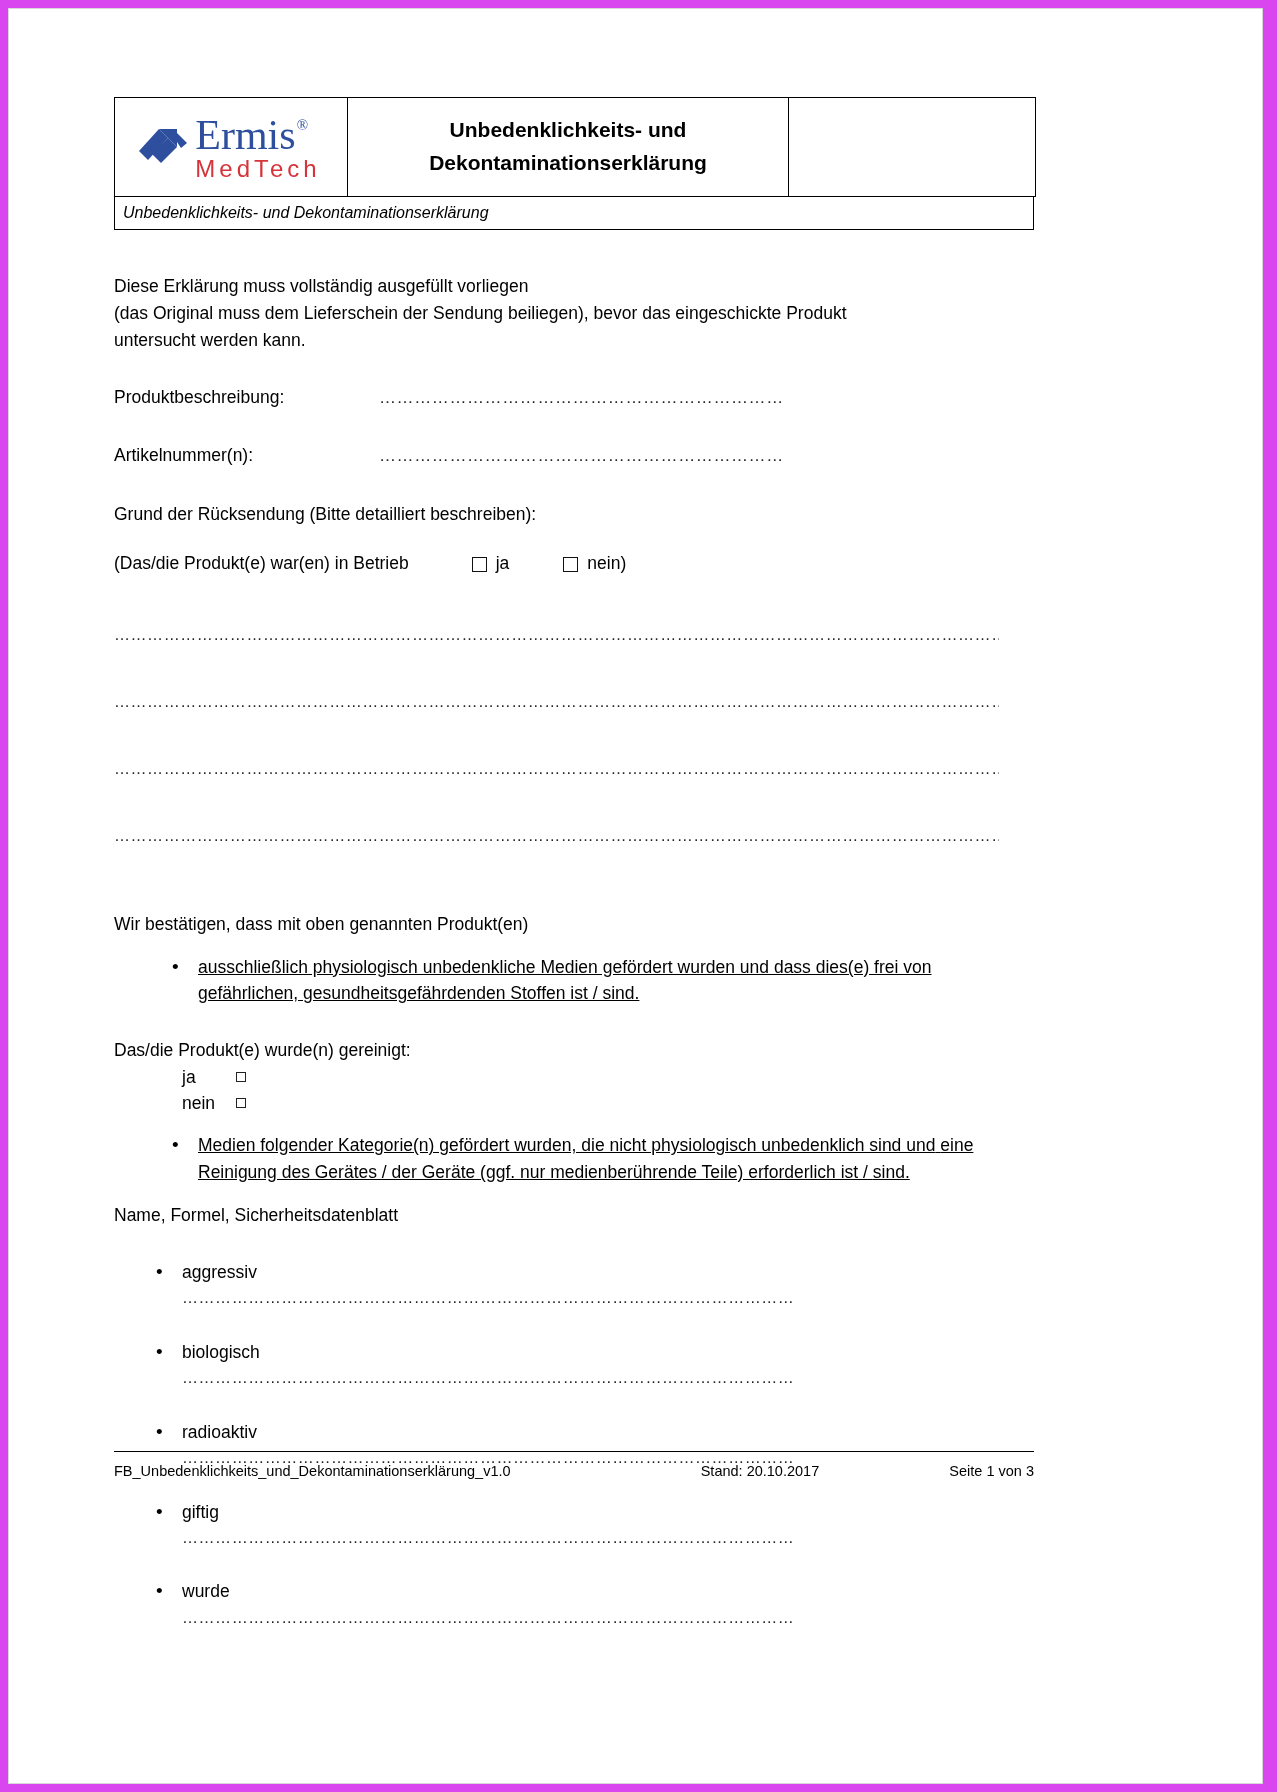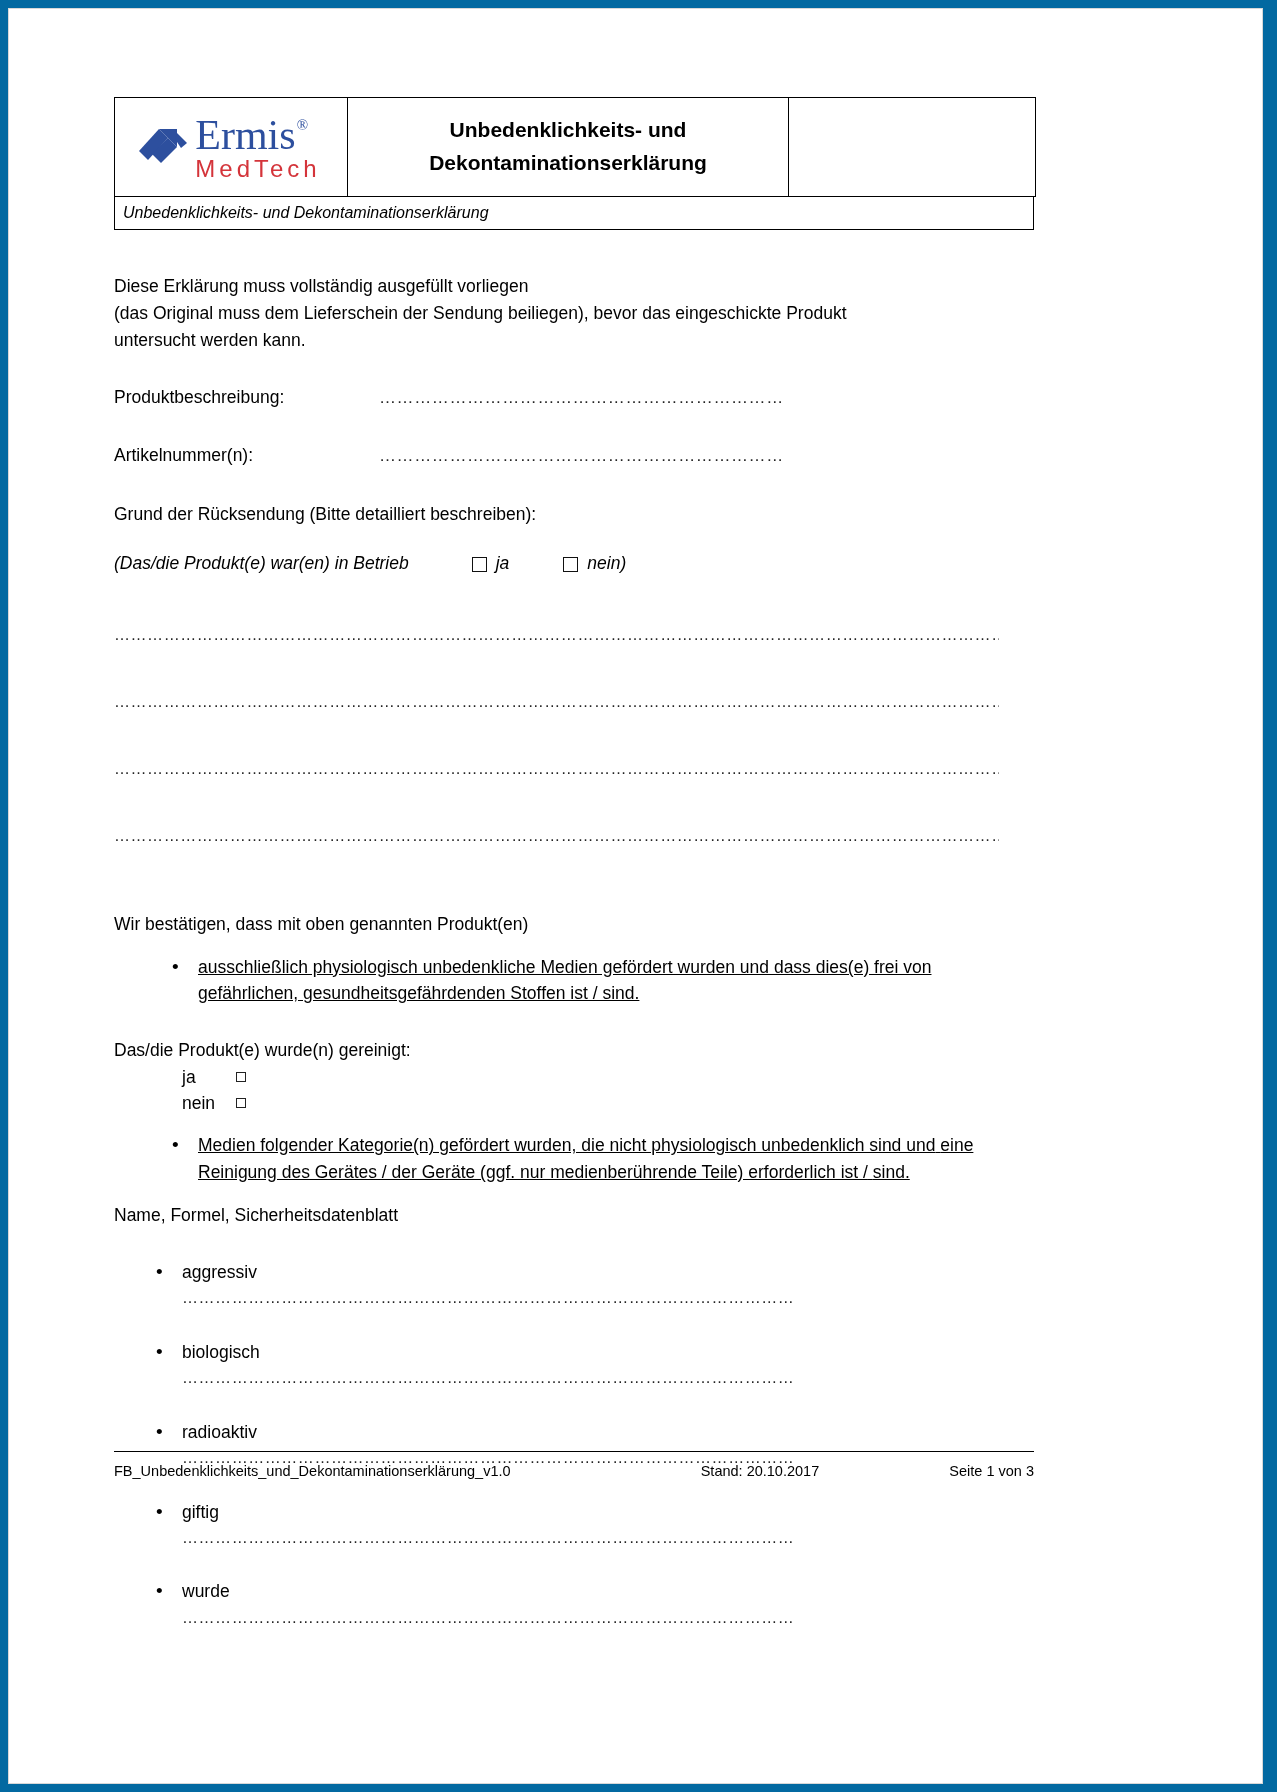--- a/index.html
+++ b/index.html
@@ -7,21 +7,21 @@
     padding: 0;
     background: #8a8a8a;
   }
   body {
     font-family: "Liberation Sans", sans-serif;
   }
   .page {
     position: relative;
     width: 1277px;
     height: 1792px;
-    background: #0369a1;
+    background: #d946ef;
     margin: 0 auto;
     box-sizing: border-box;
     overflow: hidden;
   }
   .sheet {
     position: absolute;
     left: 8px;
     top: 8px;
     width: 1255px;
     height: 1776px;
@@ -147,21 +147,20 @@
     white-space: nowrap;
   }
   .dots-short { width: 405px; }
 
   .reason-title { margin-top: 32px; }
 
   .inbetrieb-row {
     display: flex;
     align-items: center;
     margin-top: 22px;
-    font-style: italic;
   }
   .inbetrieb-label { flex: none; }
   .cb-big {
     display: inline-block;
     width: 15px;
     height: 15px;
     border: 1.4px solid #111;
     box-sizing: border-box;
     margin-left: 63px;
     margin-right: 9px;

